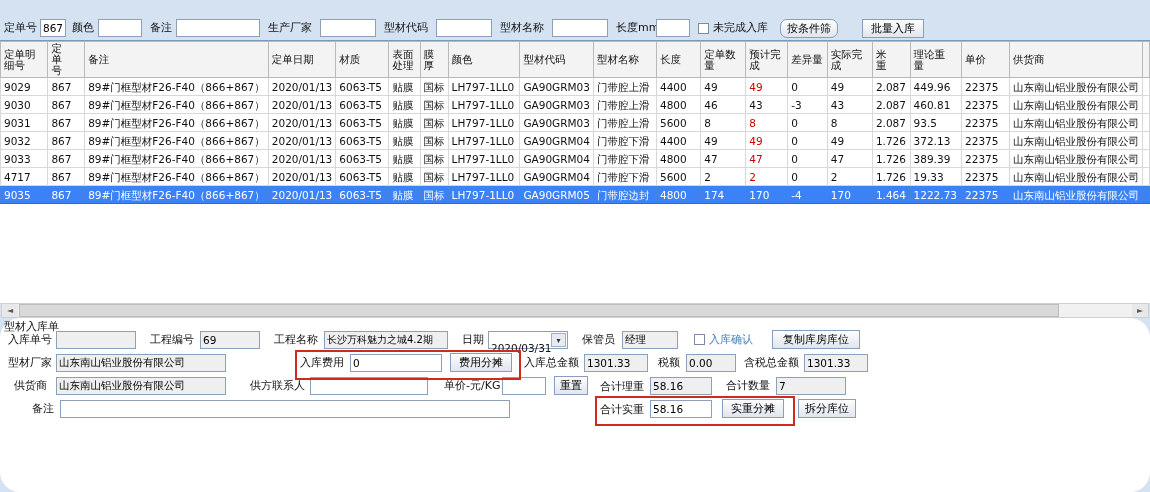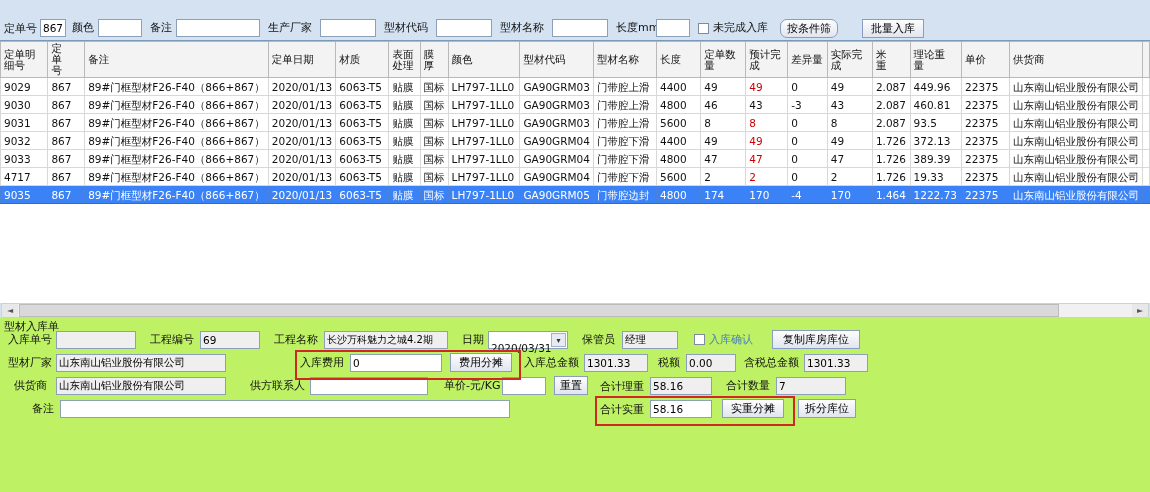--- a/index.html
+++ b/index.html
@@ -16,33 +16,33 @@
   th{background:#f3f3f3;border:1px solid #b9b9b9;font-weight:normal;font-size:10.5px;line-height:11px;white-space:pre-line;text-align:left;padding:1px 3px;overflow:hidden;vertical-align:middle;}
   td{border:1px solid #d8d8d8;font-size:10.5px;line-height:16px;white-space:nowrap;overflow:hidden;padding:0 3px;height:17px;vertical-align:middle;background:#fff;}
   #orders-table th{height:33px;}
   tr.sel td{background:#3b82f6;color:#fff;border-color:#2d6bcc #4a82d8;}
   td.red{color:#cc0000;}
   
   #hscroll{position:absolute;left:1px;top:303px;width:1148px;height:15px;background:#f1f1f1;border:1px solid #d0d0d0;box-sizing:border-box;}
   .sb-arrow{position:absolute;top:0;width:16px;height:13px;line-height:13px;text-align:center;font-size:8px;color:#555;background:#e8e8e8;}
   #sb-thumb{position:absolute;left:17px;top:0;width:1040px;height:13px;background:#d9d9d9;border:1px solid #bcbcbc;box-sizing:border-box;}
   
-  #panel-bottom{position:absolute;left:0;top:318px;width:1150px;height:174px;background:#bef264;}
+  #panel-bottom{position:absolute;left:0;top:318px;width:1150px;height:174px;background:#ffffff;border-radius:20px;}
   .redbox{position:absolute;border:2px solid #cf2a20;background:transparent;pointer-events:none;}
   .datebtn{position:absolute;right:1px;top:1px;width:15px;height:14px;line-height:13px;text-align:center;font-size:8px;background:#e6eaf2;border:1px solid #9fb0c8;color:#333;box-sizing:border-box;}
   .datewrap{position:absolute;height:18px;border:1px solid #8ca0b8;background:#fff;box-sizing:border-box;font-size:10.5px;line-height:16px;padding:8px 2px;}
   .bluelbl{color:#4a7ebb;}
 </style>
 </head>
 <body>
 
 <div id="screen">
 
 
-  <div class="lbl" style="left:4px;top:19px;font-family:Liberation Serif, serif;">定单号</div>
+  <div class="lbl" style="left:4px;top:19px;">定单号</div>
   <input class="inp" style="left: 40px; top: 19px; width: 26px;" value="867">
   <div class="lbl" style="left:72px;top:19px;">颜色</div>
   <input class="inp" style="left: 98px; top: 19px; width: 44px;" value="">
   <div class="lbl" style="left:150px;top:19px;">备注</div>
   <input class="inp" style="left: 176px; top: 19px; width: 84px;" value="">
   <div class="lbl" style="left:268px;top:19px;">生产厂家</div>
   <input class="inp" style="left: 320px; top: 19px; width: 56px;" value="">
   <div class="lbl" style="left:384px;top:19px;">型材代码</div>
   <input class="inp" style="left: 436px; top: 19px; width: 56px;" value="">
   <div class="lbl" style="left:500px;top:19px;">型材名称</div>

